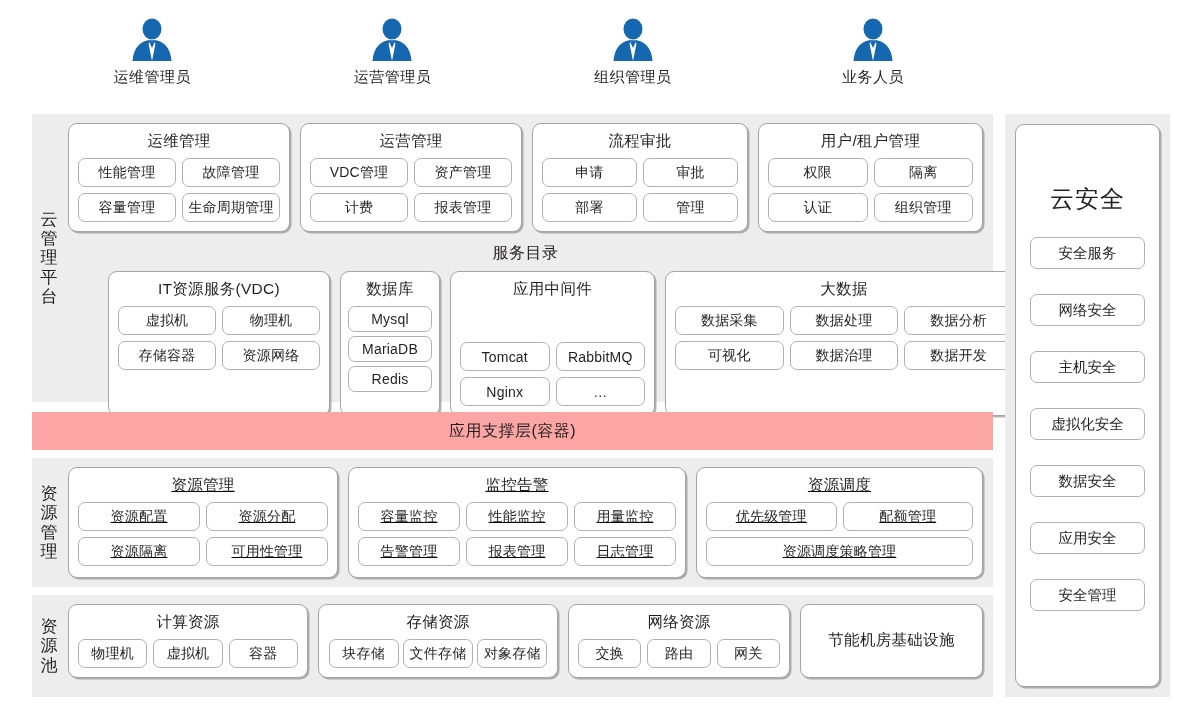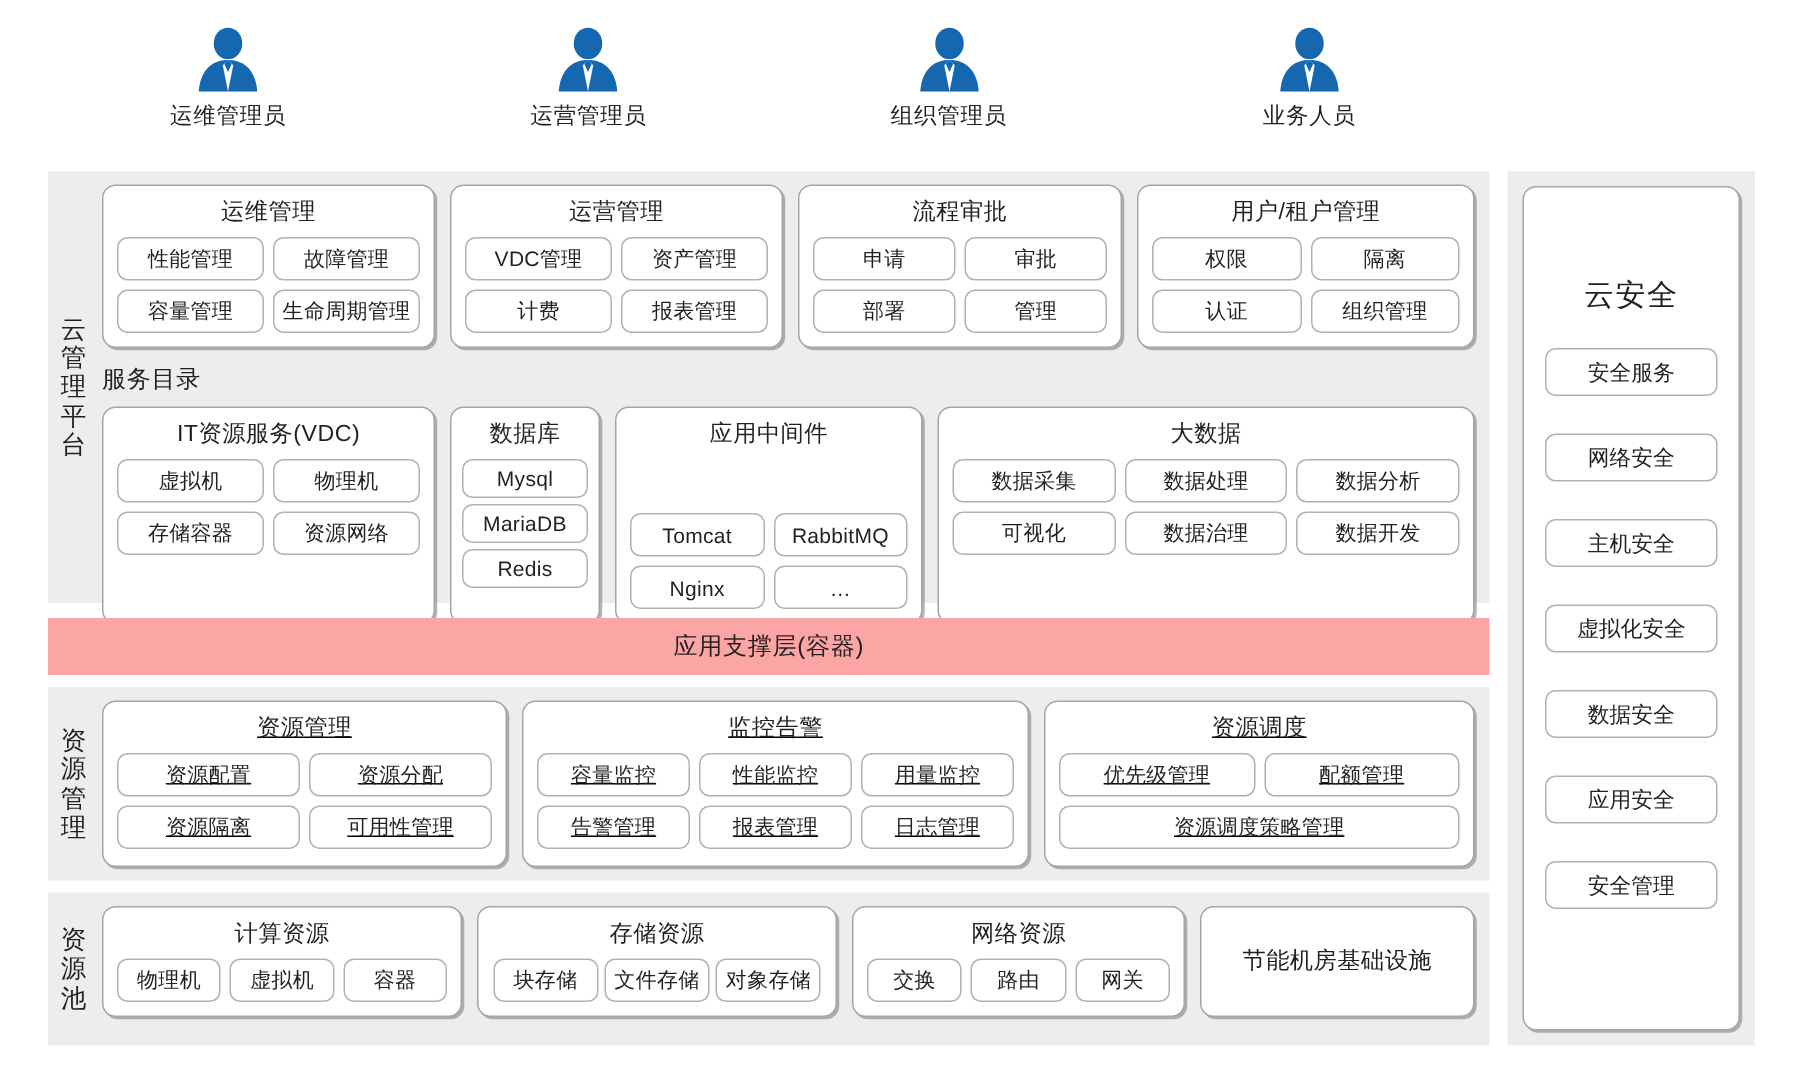--- a/index.html
+++ b/index.html
@@ -91,26 +91,26 @@
     height: 29px;
     display: flex; align-items: center; justify-content: center;
     white-space: nowrap;
     letter-spacing: .2px;
   }
   .chip.wide { width: 100% !important; }
 
   
   .catalog-title {
     width: 100%;
-    text-align: left;
+    text-align: center;
     font-size: 16px; color: #231f20;
     padding: 3px 0 7px 0;
     letter-spacing: .5px;
   }
-  .catalog-cards { display: flex; gap: 10px; width: 100%; }
+  .catalog-cards { display: flex; gap: 10px; width: 100%; margin-left: 40px; }
 
   
   .strip {
     position: absolute;
     background: #fca5a5;
     display: flex; align-items: center; justify-content: center;
     font-size: 16px; color: #231f20;
     letter-spacing: .5px;
   }
 
@@ -125,21 +125,21 @@
     flex: 1 1 auto;
     background: #fff;
     border: 1px solid #a7a5a3;
     border-radius: 9px;
     box-shadow: 1.5px 1.5px 0 rgba(120,118,116,.55);
     display: flex; flex-direction: column;
     align-items: center;
     padding: 10px 14px;
   }
   .sec-title {
-    font-size: 20px; color: #231f20;
+    font-size: 24px; color: #231f20;
     margin-top: 48px; margin-bottom: 22px;
     letter-spacing: 1px;
   }
   .sec-chip {
     width: 100%;
     border: 1px solid #b3b1af;
     border-radius: 7px;
     height: 32px;
     display: flex; align-items: center; justify-content: center;
     font-size: 14.5px; color: #231f20;

